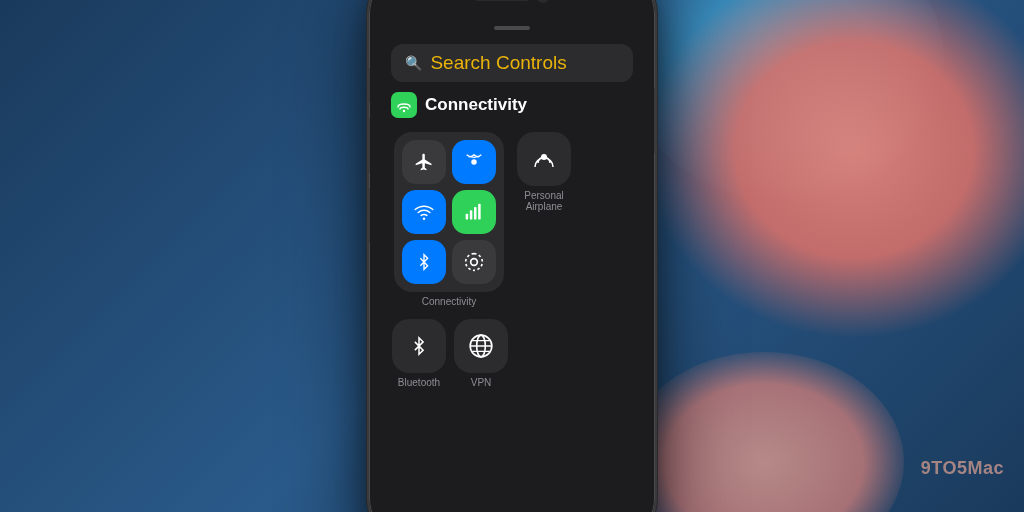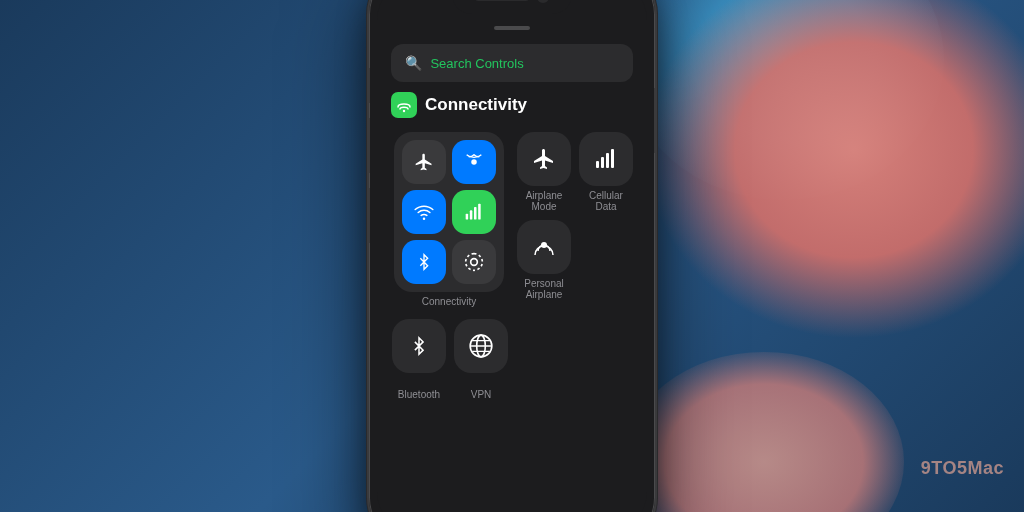--- a/index.html
+++ b/index.html
@@ -199,22 +199,22 @@
       padding: 0 14px;
       gap: 8px;
     }
 
     .search-icon-svg {
       color: #8e8e93;
       font-size: 14px;
     }
 
     .search-text {
-      color: #22c55e;
-      font-size: 13px;
+      color: #eab308;
+      font-size: 19px;
       font-weight: 400;
     }
 
     .section-header {
       display: flex;
       align-items: center;
       gap: 8px;
       margin-bottom: 4px;
     }
 
@@ -307,21 +307,21 @@
       display: grid;
       grid-template-columns: repeat(4, 1fr);
       gap: 6px;
       margin-top: 2px;
     }
 
     .bottom-item {
       display: flex;
       flex-direction: column;
       align-items: center;
-      gap: 16px;
+      gap: 4px;
     }
 
     .bottom-btn {
       width: 54px;
       height: 54px;
       background: #2c2c2e;
       border-radius: 17px;
       display: flex;
       align-items: center;
       justify-content: center;
@@ -445,43 +445,20 @@
                   <circle cx="12" cy="12" r="4"></circle>
                   <path d="M12 2a10 10 0 0 0 0 20" stroke-dasharray="3 3"></path>
                   <path d="M12 2a10 10 0 0 1 0 20" stroke-dasharray="3 3"></path>
                 </svg>
               </div>
             </div>
             <div class="cluster-label">Connectivity</div>
           </div>
 
           <div class="right-controls">
-            <div class="right-row">
-
-              <div class="control-item">
-                <div class="control-btn">
-                  <svg width="24" height="24" viewBox="0 0 24 24" fill="white">
-                    <path d="M21 16v-2l-8-5V3.5c0-.83-.67-1.5-1.5-1.5S10 2.67 10 3.5V9l-8 5v2l8-2.5V19l-2 1.5V22l3.5-1 3.5 1v-1.5L13 19v-5.5l8 2.5z"></path>
-                  </svg>
-                </div>
-                <span class="control-label">Airplane Mode</span>
-              </div>
-
-              <div class="control-item">
-                <div class="control-btn">
-                  <svg width="24" height="24" viewBox="0 0 24 24" fill="white">
-                    <rect x="2" y="14" width="3" height="7" rx="1"></rect>
-                    <rect x="7" y="10" width="3" height="11" rx="1"></rect>
-                    <rect x="12" y="6" width="3" height="15" rx="1"></rect>
-                    <rect x="17" y="2" width="3" height="19" rx="1"></rect>
-                  </svg>
-                </div>
-                <span class="control-label">Cellular Data</span>
-              </div>
-            </div>
             <div class="right-row">
 
               <div class="control-item">
                 <div class="control-btn">
                   <svg width="24" height="24" viewBox="0 0 24 24" fill="white">
                     <circle cx="12" cy="10" r="3"></circle>
                     <path d="M6 16c0-3.31 2.69-6 6-6s6 2.69 6 6" stroke="white" stroke-width="1.5" fill="none"></path>
                     <path d="M3 20c0-5 4-9 9-9s9 4 9 9" stroke="white" stroke-width="1.5" fill="none"></path>
                   </svg>
                 </div>

